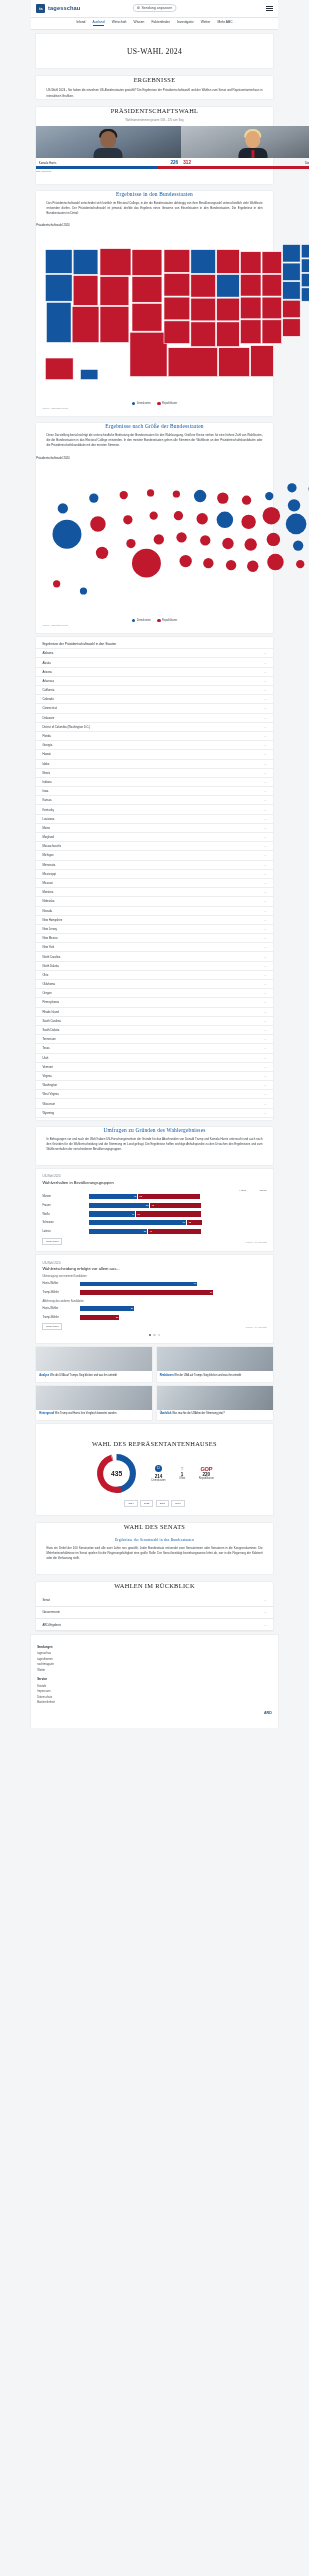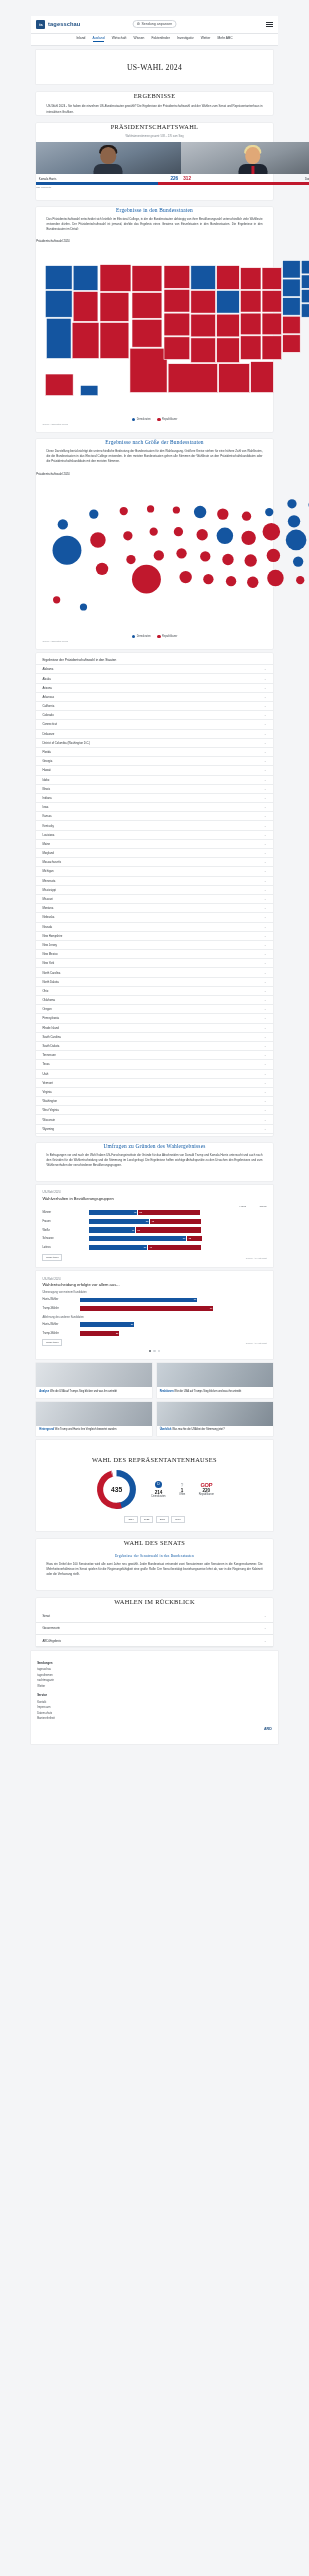--- a/index.html
+++ b/index.html
@@ -5,21 +5,21 @@
 <style>
   * { box-sizing: border-box; }
   html, body { margin:0; padding:0; }
   body {
     width:309px;
     background:#f4f5f7;
     font-family:"Liberation Sans", sans-serif;
     color:#1a1a1a;
     -webkit-font-smoothing:antialiased;
   }
-  .page { width:247px; margin:16px auto; background:#f4f5f7; }
+  .page { width:247px; margin:0 auto; background:#f4f5f7; }
 
   
   .topbar {
     background:#ffffff;
     height:17.5px;
     display:flex;
     align-items:center;
     padding:0 5.2px;
     border-bottom:0.5px solid #e3e5e8;
     position:relative;

